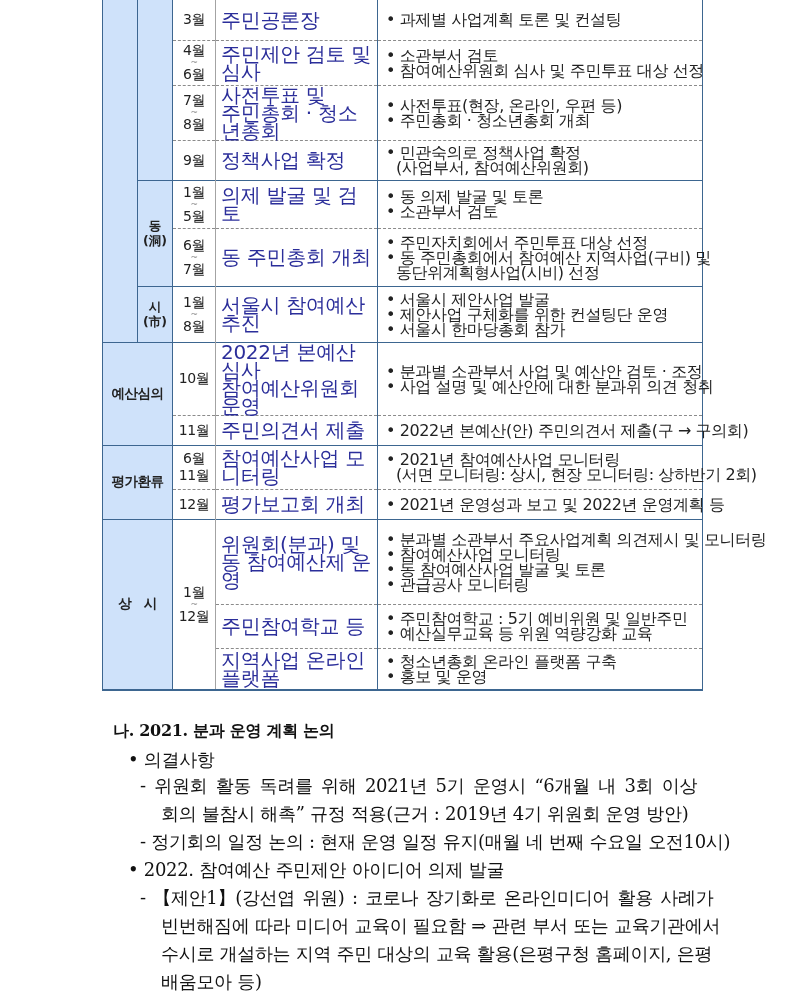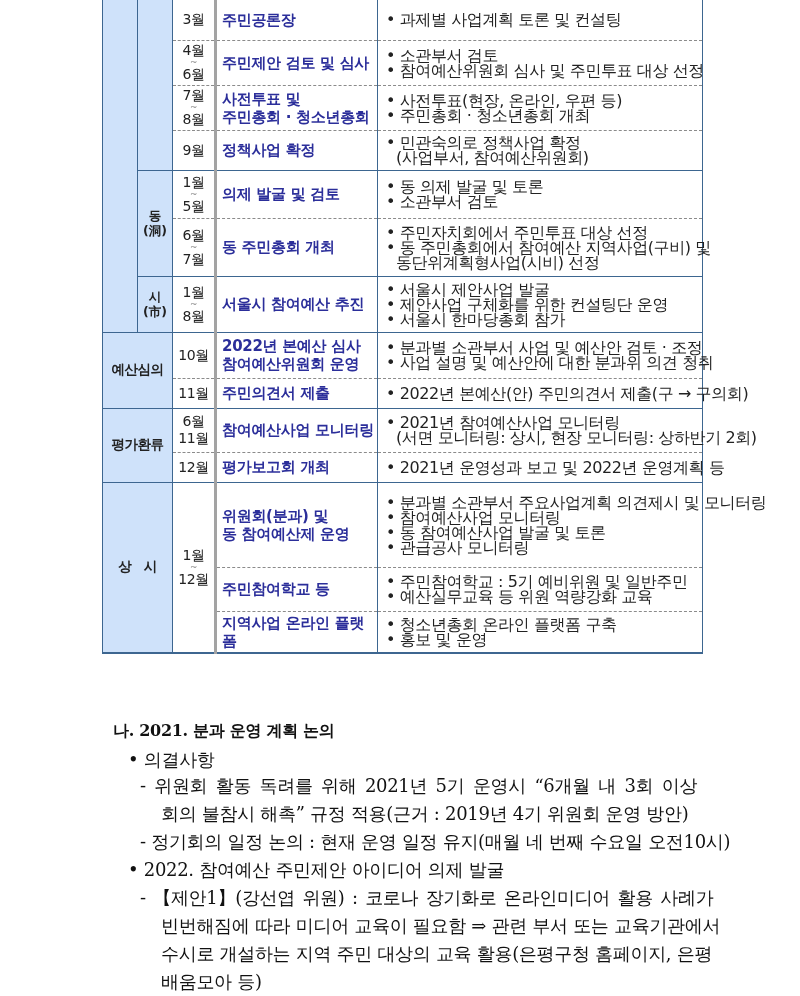--- a/index.html
+++ b/index.html
@@ -8,21 +8,21 @@
   .tbl td { padding:0; vertical-align:middle; }
   .bl { border-left:1.5px solid #3d6690; }
   .br { border-right:1.5px solid #3d6690; }
   .bt { border-top:1.5px solid #3d6690; }
   .bb { border-bottom:2px solid #3d6690; }
   .dt { border-top:1px dashed #8b8b8b; }
   .cat { background:#cfe2fa; text-align:center; font-weight:bold; font-size:13.5px; letter-spacing:-0.5px; }
   .sub { background:#cfe2fa; text-align:center; font-weight:bold; font-size:12.5px; line-height:15px; }
   .mon { text-align:center; font-size:14px; line-height:17px; letter-spacing:-0.5px; color:#222; }
   .tilde { display:block; font-size:9px; line-height:7px; color:#888; }
-  .ttl { color:#2b2e9a; font-size:15px; padding-left:5px !important; line-height:18px; letter-spacing:-0.3px; border-left:3px solid #a3a3a3;font-weight:bold; }
+  .ttl { color:#2b2e9a; font-size:20px; padding-left:5px !important; line-height:18px; letter-spacing:-0.3px; border-left:1px solid #a3a3a3; }
   .cont { font-size:16px; line-height:15px; padding-left:8px !important; letter-spacing:-0.4px; border-left:1px solid #3d6690; }
   .cont div { white-space:nowrap; }
   .ind { padding-left:10px; }
   .sec { position:absolute; left:118px; font-family:"DejaVu Serif","Liberation Serif",serif; font-size:18px; color:#111; white-space:nowrap; letter-spacing:-0.3px; }
 </style>
 </head>
 <body>
 
 <table class="tbl">
   <colgroup>

